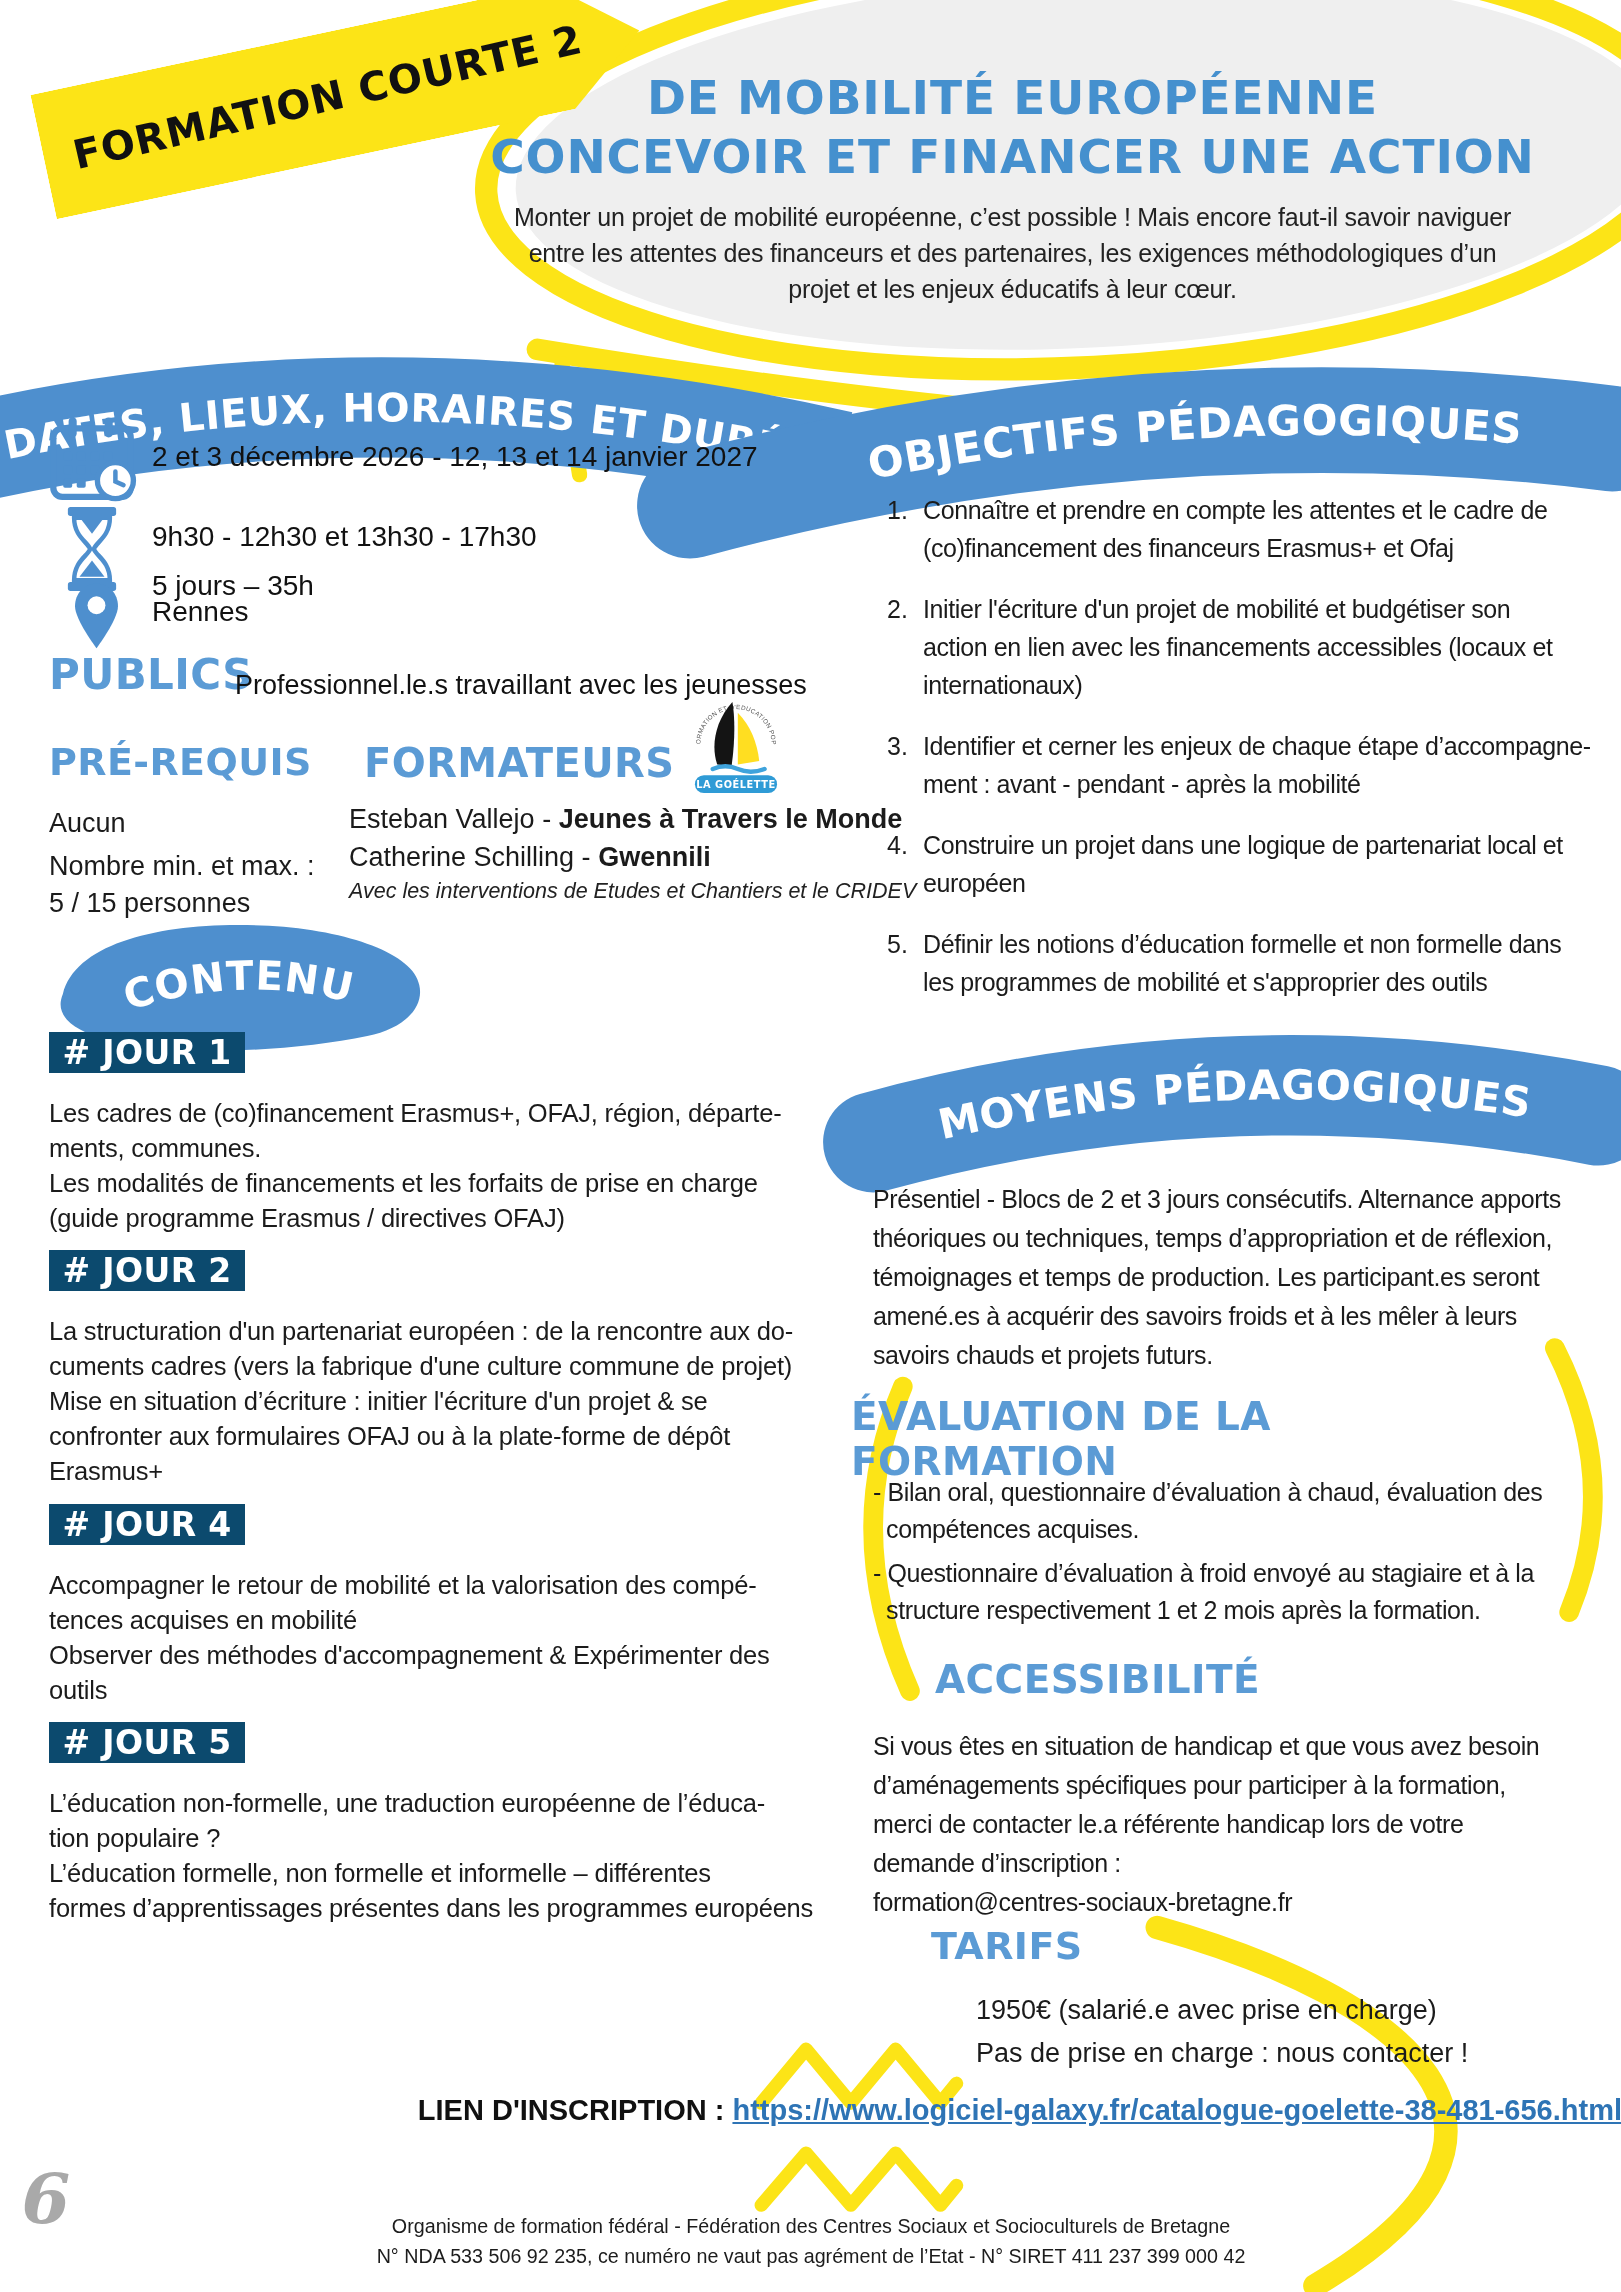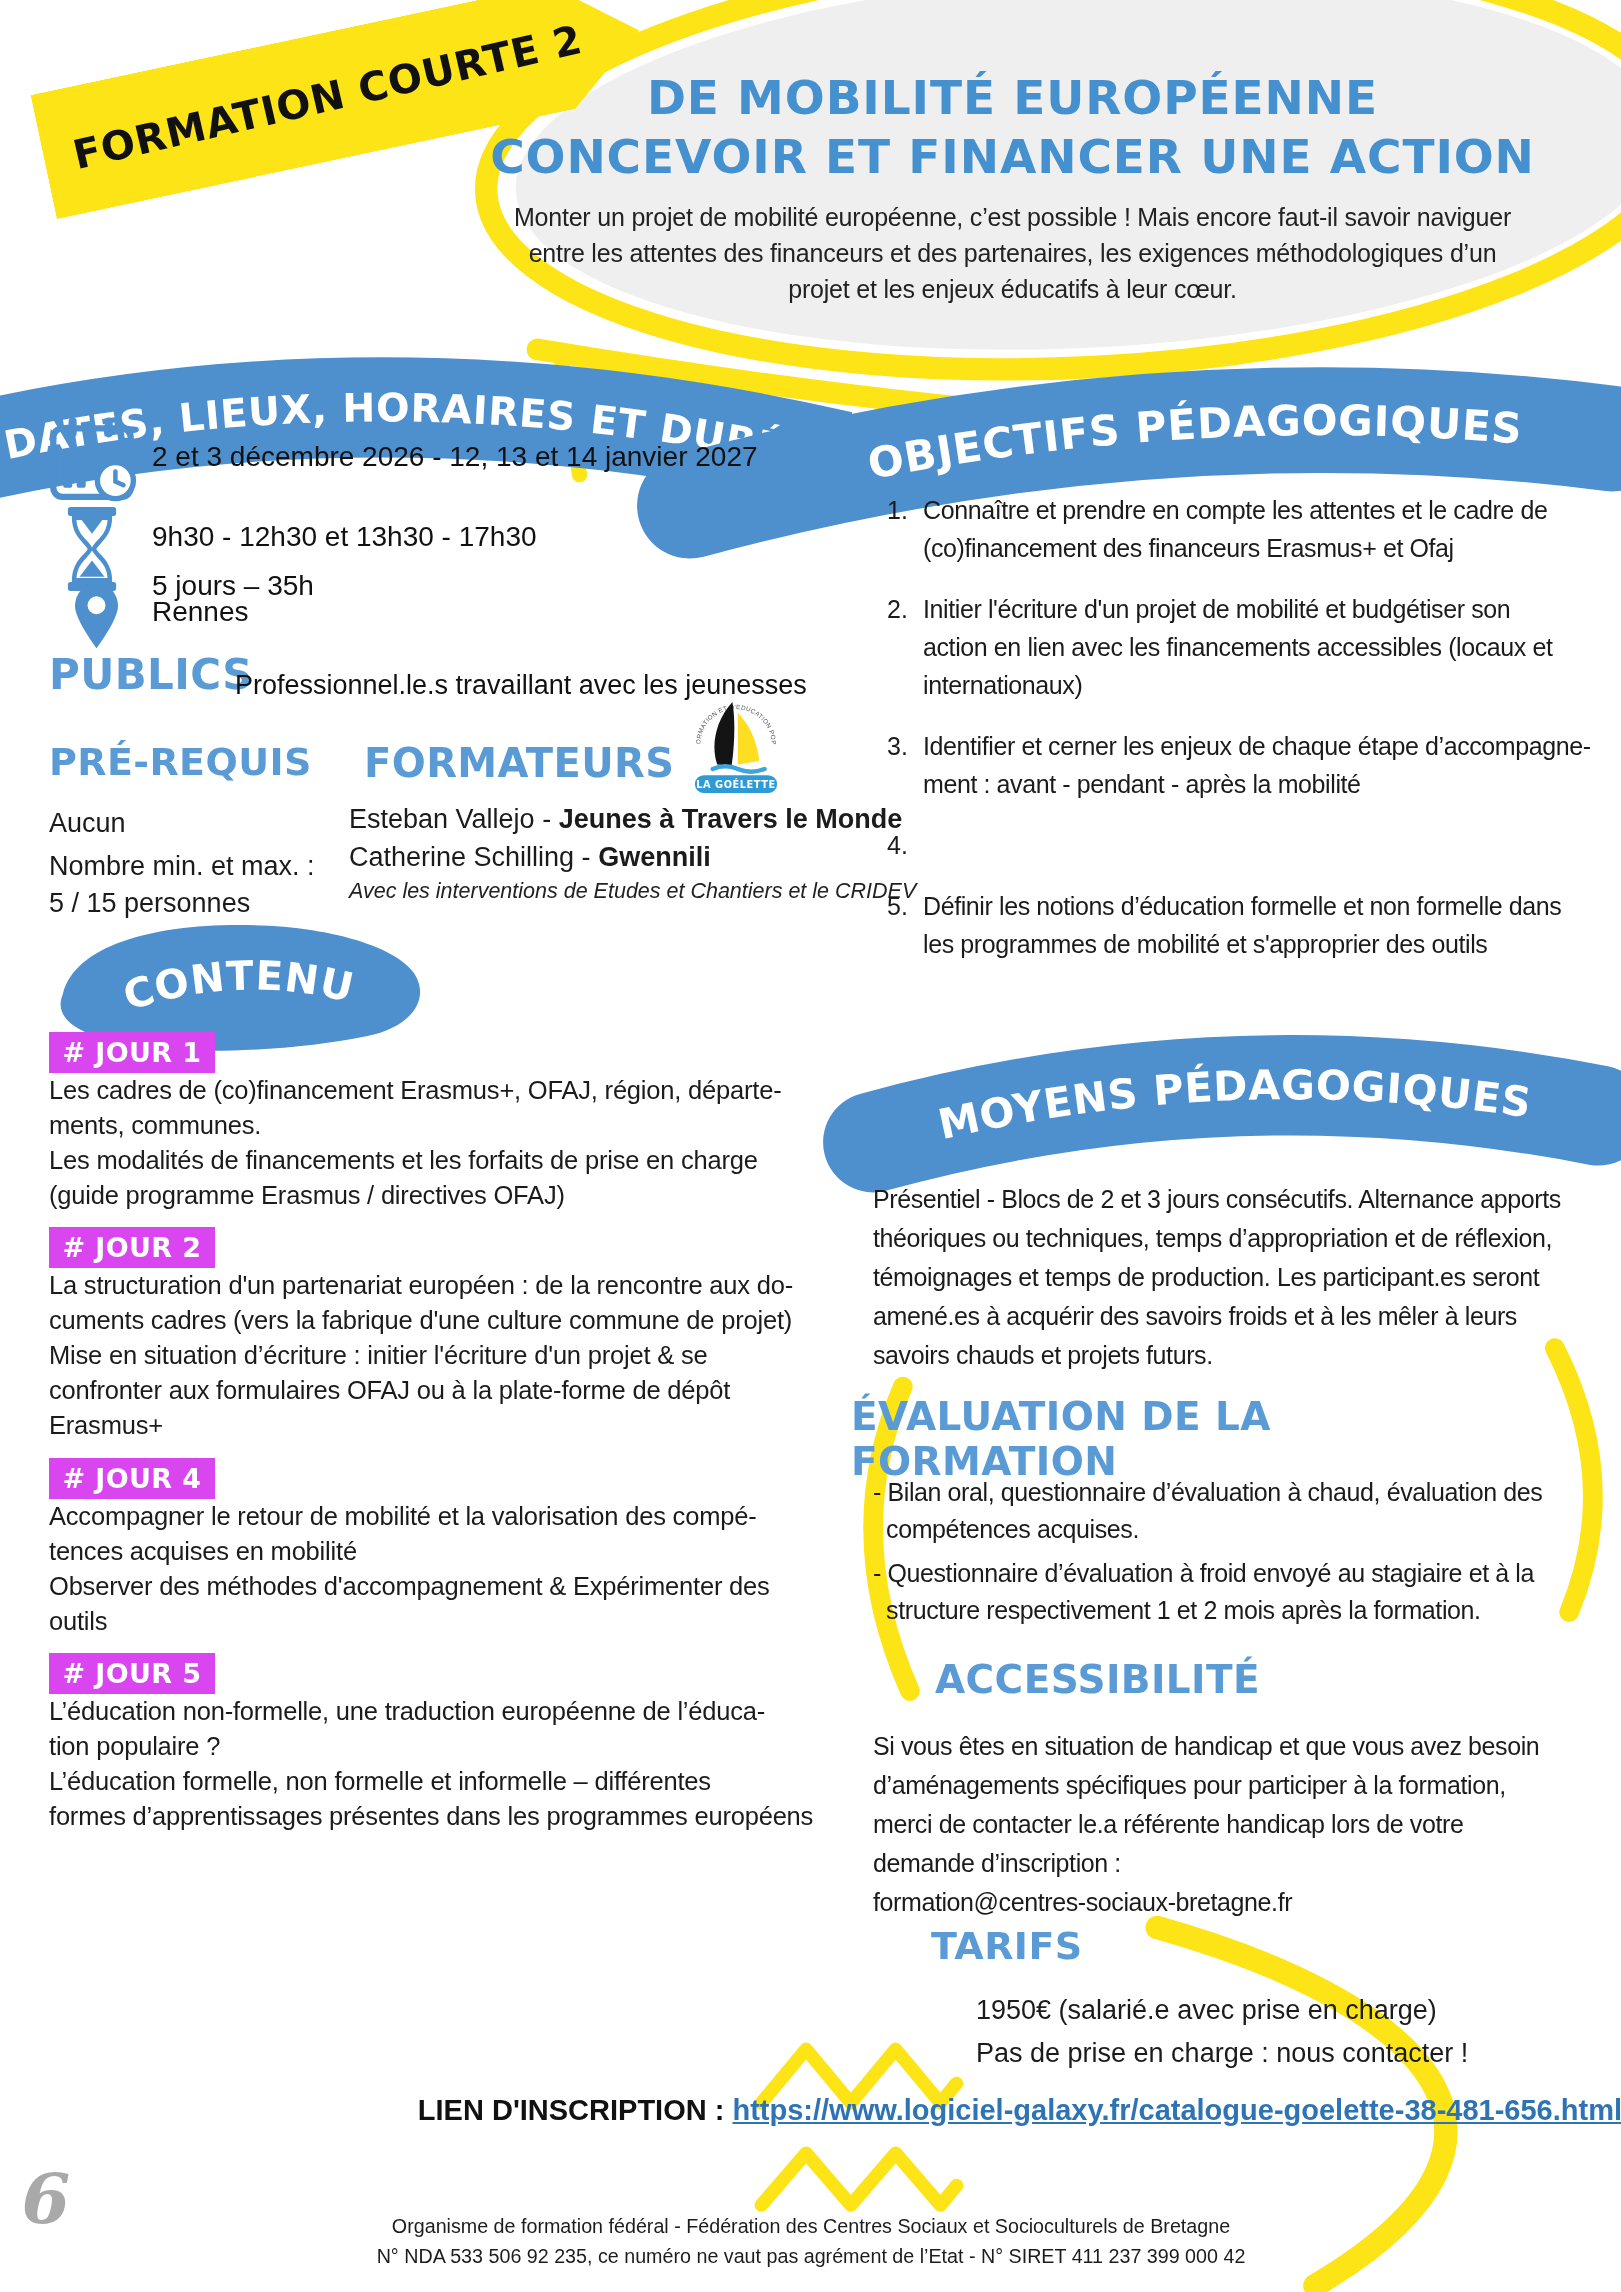--- a/index.html
+++ b/index.html
@@ -9,22 +9,22 @@
   svg{display:block;overflow:visible;}
   
   .comic{font-family:"DejaVu Sans",sans-serif;font-weight:800;}
   .blue-head{font-family:"DejaVu Sans",sans-serif;font-weight:800;color:#5B9BD5;letter-spacing:0.4px;}
   .title-line{font-family:"DejaVu Sans",sans-serif;font-weight:800;color:#4590CE;font-size:47px;
               line-height:59px;letter-spacing:0.9px;text-align:center;}
   .subtitle{font-size:25px;line-height:36px;color:#222;text-align:center;white-space:pre-line;letter-spacing:-0.2px;}
   .body-l{font-size:25.5px;line-height:35px;white-space:pre;letter-spacing:-0.2px;color:#1b1b1b;}
   .body-r{font-size:25px;line-height:38px;white-space:pre;letter-spacing:-0.4px;color:#1b1b1b;}
   .info-text{font-size:28px;color:#111;}
-  .jour-tag{display:inline-block;background:#d946ef;color:#fff;font-family:"DejaVu Sans",sans-serif;
-            font-weight:800;font-size:27px;line-height:25px;padding:8px 13.4px;margin-bottom:0;letter-spacing:0.4px;}
+  .jour-tag{display:inline-block;background:#0c4a6e;color:#fff;font-family:"DejaVu Sans",sans-serif;
+            font-weight:800;font-size:33px;line-height:25px;padding:8px 13.4px;margin-bottom:23px;letter-spacing:0.4px;}
   .jour-block{margin-bottom:14.3px;}
   .obj-item{display:flex;margin-bottom:23px;}
   .obj-num{width:36px;flex:none;font-size:25px;line-height:38px;color:#1b1b1b;}
   .eval-item{font-size:25px;line-height:37px;white-space:pre;letter-spacing:-0.4px;margin-bottom:7.2px;color:#1b1b1b;}
   .link{color:#2E74B5;text-decoration:underline;font-weight:700;}
   .footer-line{font-size:19.7px;line-height:29.6px;color:#1c1c1c;text-align:center;}
   .bold{font-weight:700;}
   .italic{font-style:italic;}
 </style>
 </head>
@@ -202,20 +202,22 @@
 action en lien avec les financements accessibles (locaux et
 internationaux)</span>
     </div>
     <div class="obj-item">
       <span class="obj-num">3.</span>
       <span class="body-r">Identifier et cerner les enjeux de chaque étape d’accompagne-
 ment : avant - pendant - après la mobilité</span>
     </div>
     <div class="obj-item">
       <span class="obj-num">4.</span>
+      <span class="body-r">Construire un projet dans une logique de partenariat local et
+européen</span>
     </div>
     <div class="obj-item">
       <span class="obj-num">5.</span>
       <span class="body-r">Définir les notions d’éducation formelle et non formelle dans
 les programmes de mobilité et s'approprier des outils</span>
     </div>
   </div>
 
   <svg class="abs" style="left:846px;top:1008px;z-index:2;" width="776" height="188" viewBox="0 0 866 210">
     <path id="p-moyens" d="M30,150 Q430,40 840,120" fill="none" stroke="#4E8FCE" stroke-width="112" stroke-linecap="round"></path>

